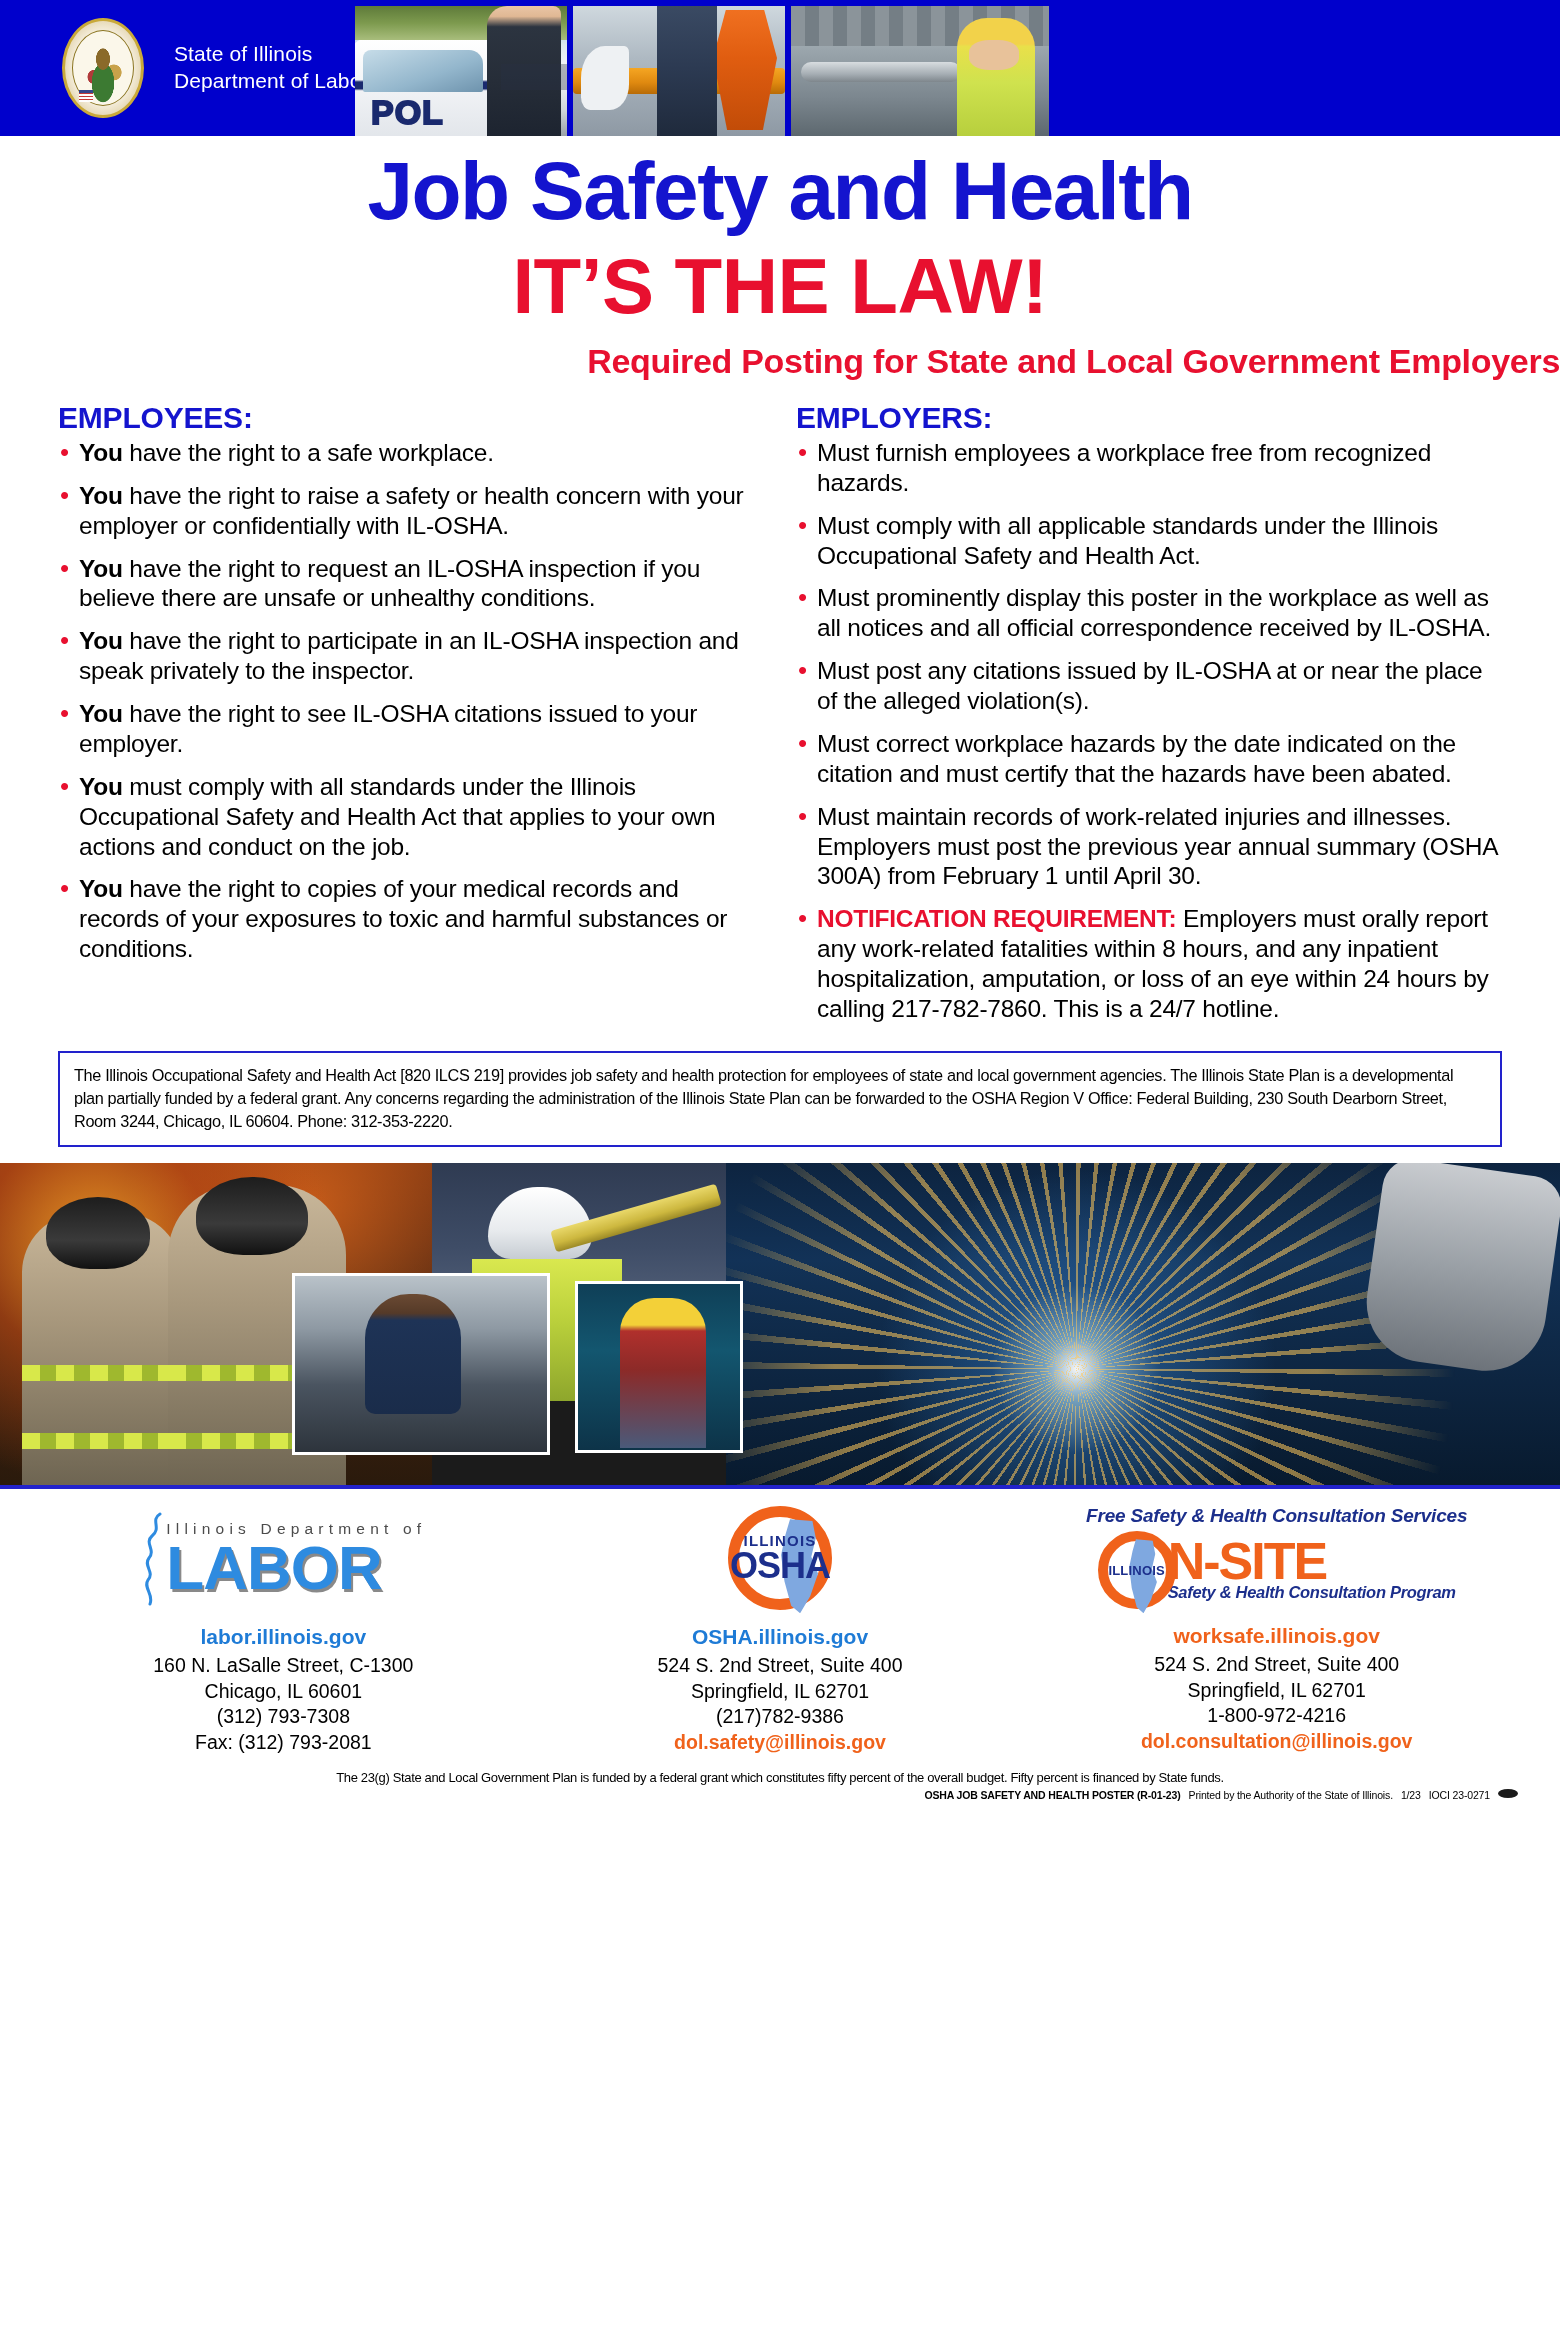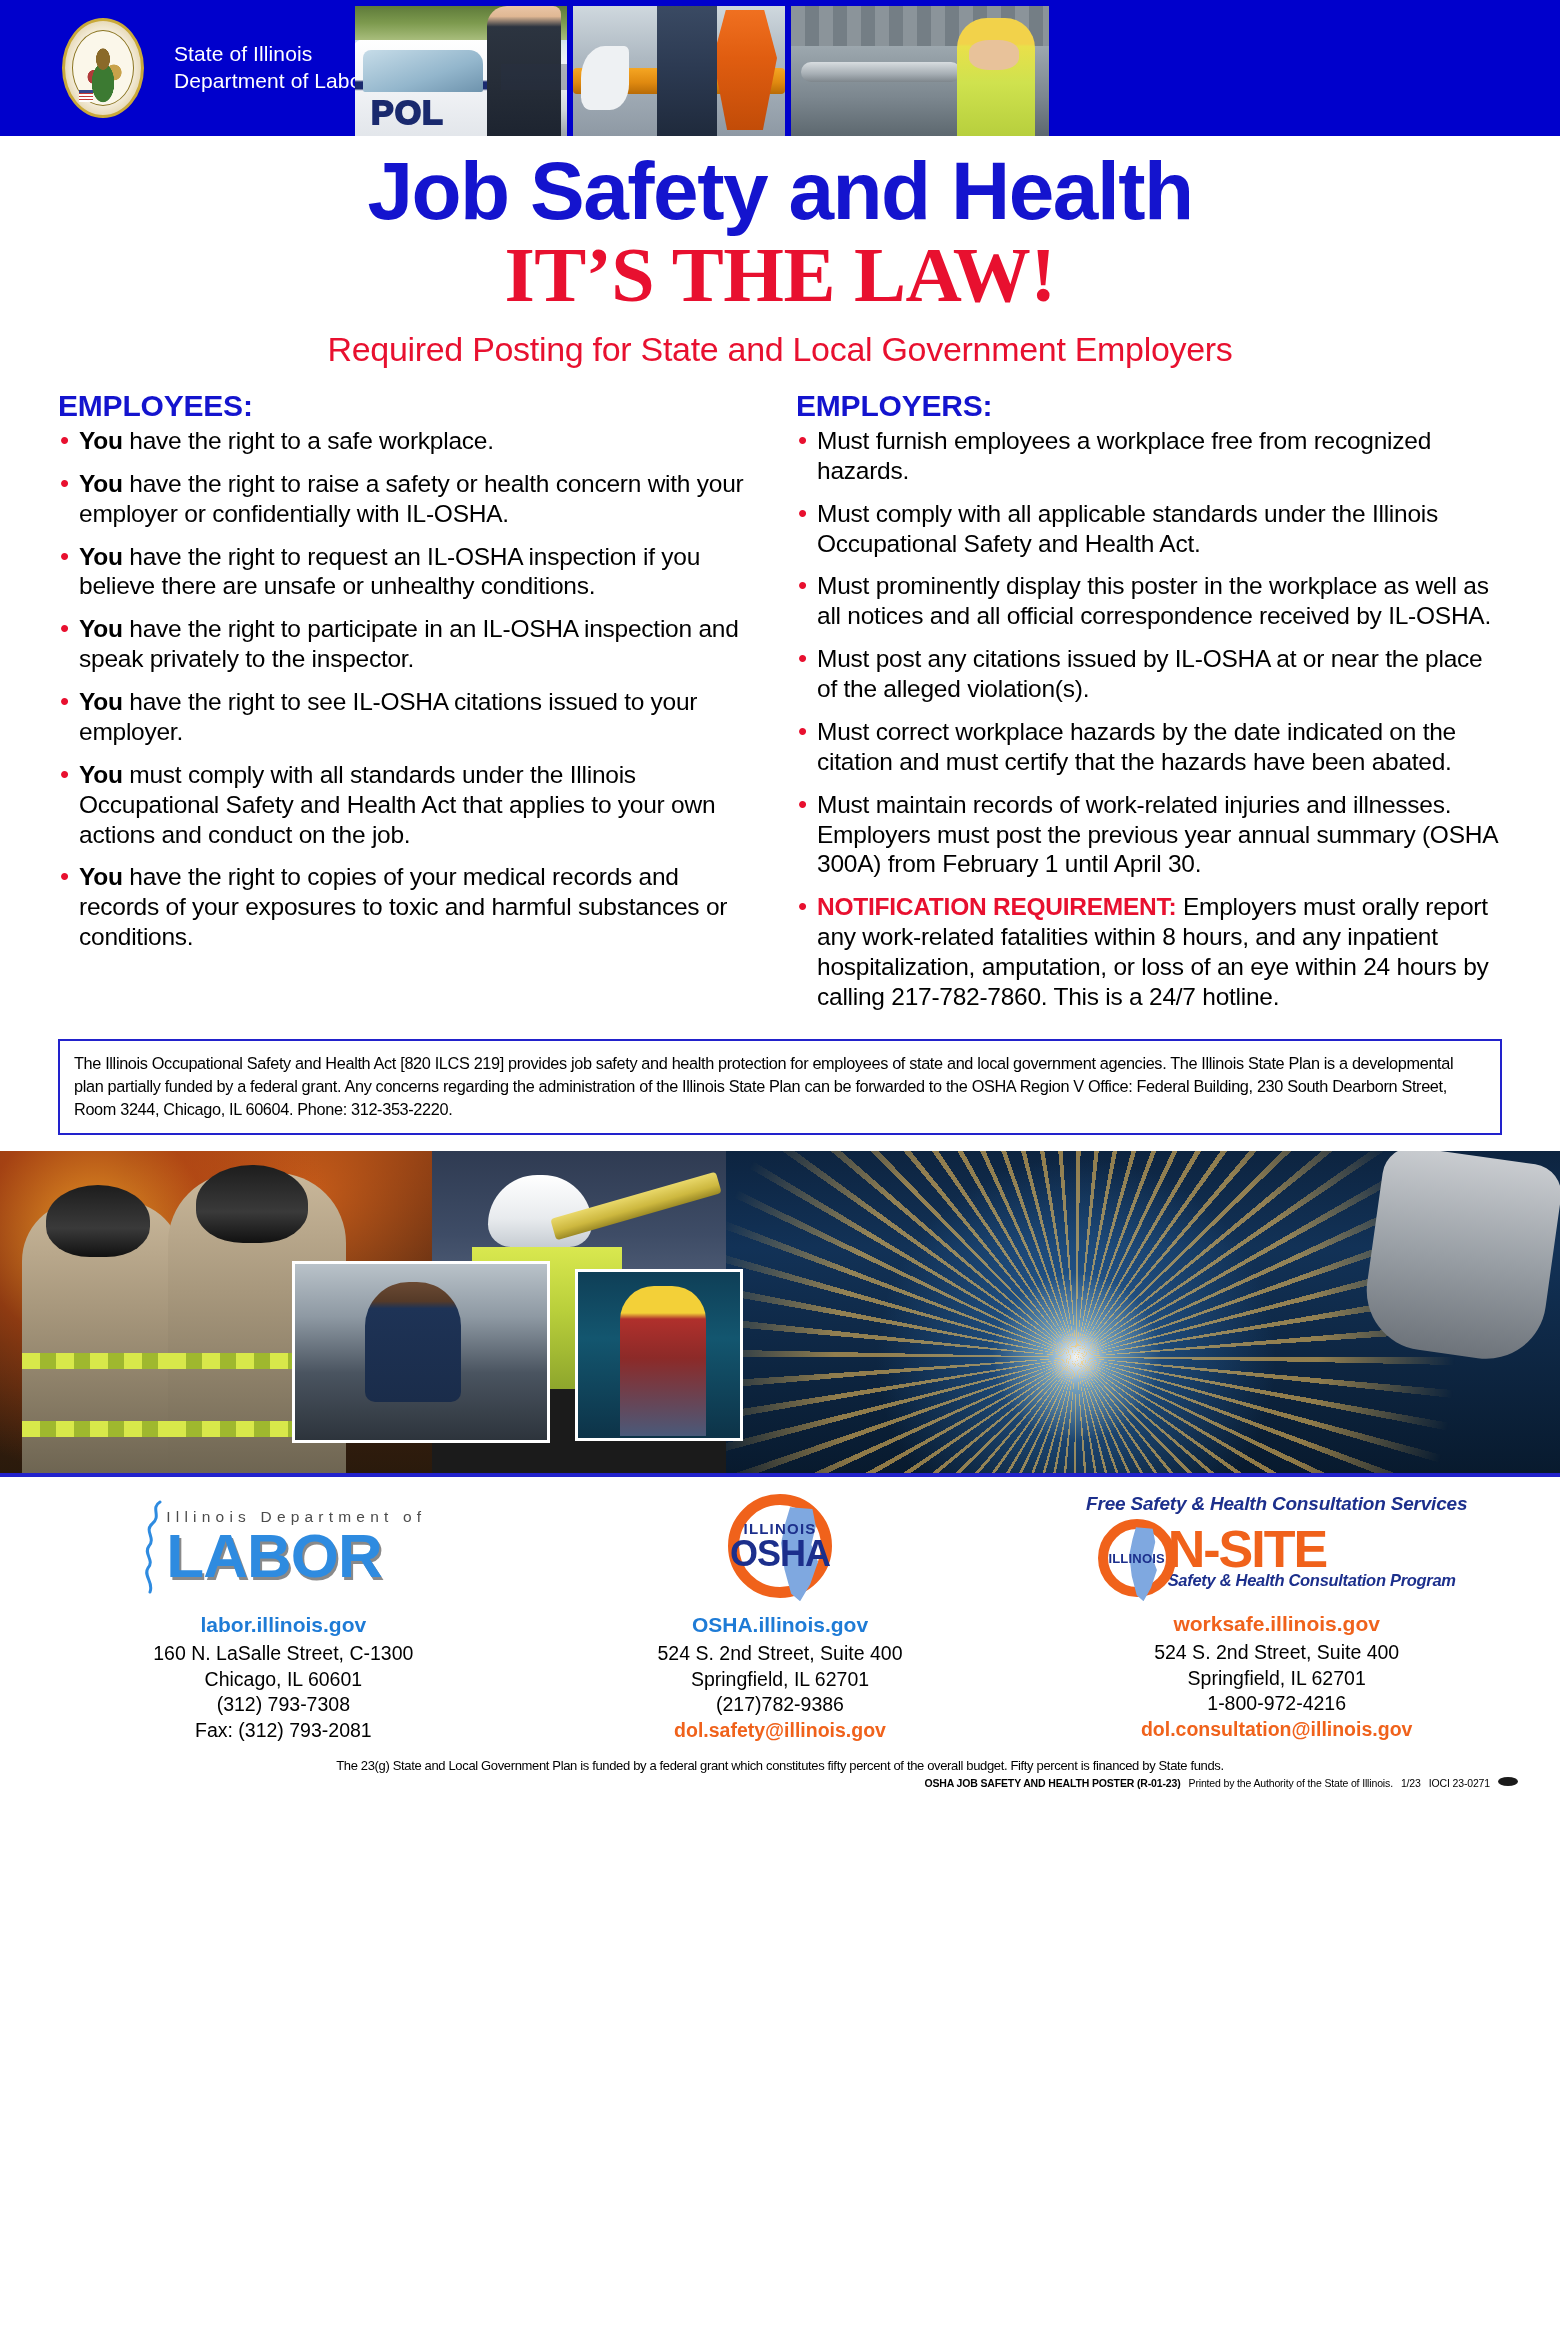--- a/index.html
+++ b/index.html
@@ -162,29 +162,29 @@
     color: #1414CE;
     letter-spacing: -1.5px;
     line-height: 1.0;
   }
   .title-law {
     font-size: 78px;
     font-weight: 800;
     color: #E8102F;
     letter-spacing: -0.5px;
     line-height: 1.05;
-    margin-top: 2px;
-    font-family: Liberation Serif, serif;
+    margin-top: 14px;
   }
   .title-sub {
     font-size: 34px;
-    font-weight: 400;
+    font-weight: 700;
     color: #E8102F;
     margin-top: 14px;
     letter-spacing: -0.3px;
+    text-align: right;
   }
 
   
   .columns {
     display: flex;
     padding: 20px 58px 0 58px;
     gap: 32px;
     align-items: flex-start;
   }
   .col { flex: 1; }

